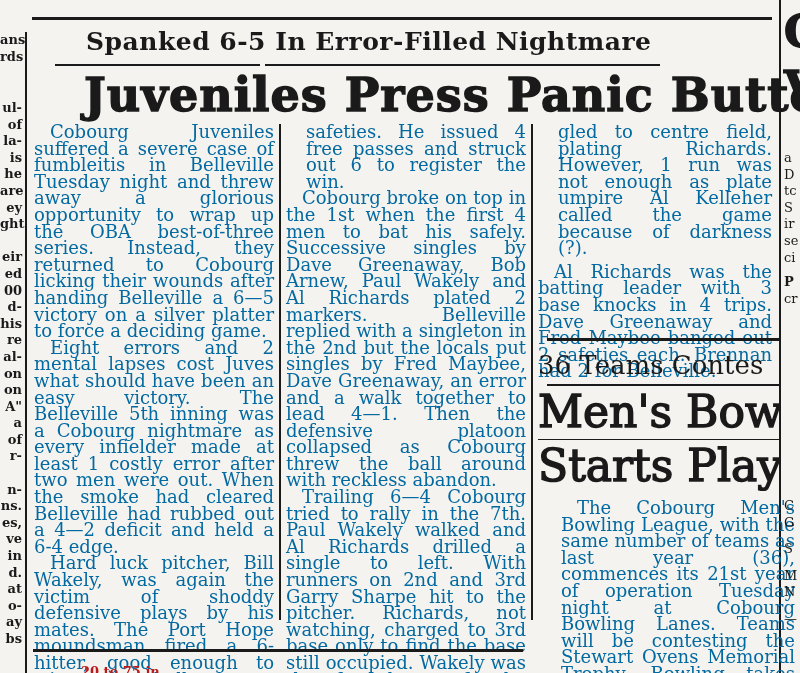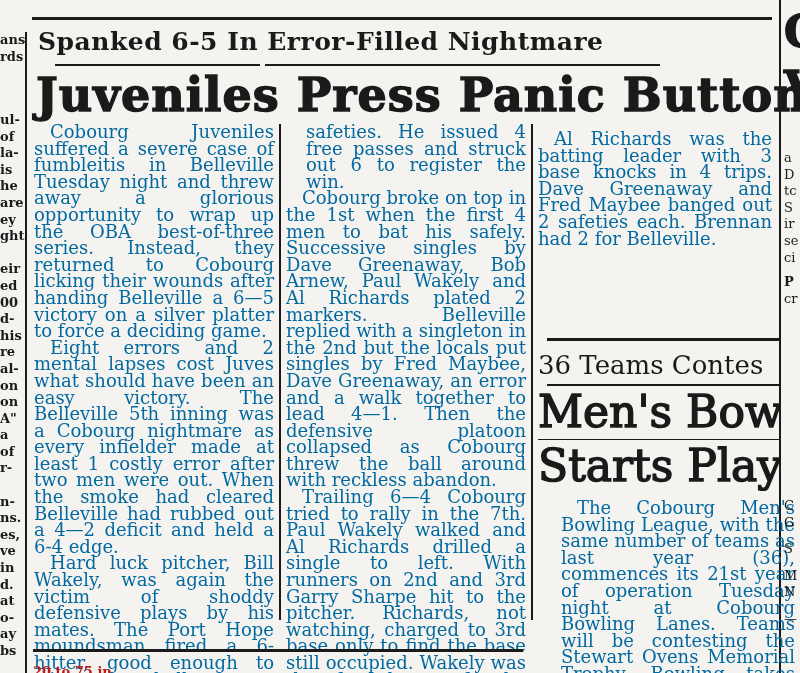--- a/index.html
+++ b/index.html
@@ -1,21 +1,21 @@
 <!DOCTYPE html>
 <html><head>
 <meta charset="utf-8">
 <style>
   html, body { margin:0; padding:0; }
   body {
     width:800px; height:673px; overflow:hidden; position:relative;
     background:#f4f3ef; color:#1a1a1a;
     font-family:"DejaVu Serif", serif;
   }
-  .abs { position:absolute; }
+  .abs { position:absolute;margin-left:48px; }
   .rule { position:absolute; background:#1a1a1a; }
   .vrule { position:absolute; background:#1a1a1a; width:2px; }
   .deck {
     font-family:"DejaVu Serif", serif; font-weight:bold;
     font-size:25px; letter-spacing:0.5px; white-space:nowrap;
   }
   .banner {
     font-family:"DejaVu Serif", serif; font-weight:900;
     font-size:46px; letter-spacing:1px; white-space:nowrap;
     -webkit-text-stroke:1.4px #1a1a1a;
@@ -23,21 +23,21 @@
   .col {
     position:absolute; font-family:"DejaVu Serif", serif;
     font-size:18px; line-height:16.6px; text-align:justify;
     color:#0369a1;
   }
   .col p { margin:0; text-indent:16px; }
   .col p.noindent { text-indent:0;margin-left:20px; }
   .col p.gap { margin-top:7px; }
   .frag {
     position:absolute; font-family:"DejaVu Serif", serif;
-    font-weight:bold; font-size:13px; line-height:16.6px; 
+    font-weight:bold; font-size:13px; line-height:16.6px; text-align:right;
   }
   .fragR {
     position:absolute; font-family:"DejaVu Serif", serif;
     font-size:13px; line-height:16.6px; text-align:left;
   }
   .bigR {
     position:absolute; font-family:"DejaVu Serif", serif; font-weight:900;
     font-size:44px; -webkit-text-stroke:1.5px #1a1a1a;
   }
   .side-head {
@@ -69,20 +69,21 @@
   <p>Hard luck pitcher, Bill Wakely, was again the victim of shoddy defensive plays by his mates. The Port Hope moundsman fired a 6-hitter, good enough to win most ball games, walking 1 and fanning 5. Pat Asseltine twirled the route for the winners and was touched for 10</p>
 </div>
 
 <div class="col" style="left:286px;top:124px;width:240px;">
   <p class="noindent">safeties. He issued 4 free passes and struck out 6 to register the win.</p>
   <p>Cobourg broke on top in the 1st when the first 4 men to bat his safely. Successive singles by Dave Greenaway, Bob Arnew, Paul Wakely and Al Richards plated 2 markers. Belleville replied with a singleton in the 2nd but the locals put singles by Fred Maybee, Dave Greenaway, an error and a walk together to lead 4—1. Then the defensive platoon collapsed as Cobourg threw the ball around with reckless abandon.</p>
   <p>Trailing 6—4 Cobourg tried to rally in the 7th. Paul Wakely walked and Al Richards drilled a single to left. With runners on 2nd and 3rd Garry Sharpe hit to the pitcher. Richards, not watching, charged to 3rd base only to find the base still occupied. Wakely was then forced to try for the plate but he was thrown out. The next batter Fred Maybee sin-</p>
 </div>
 
 <div class="col" style="left:538px;top:124px;width:234px;">
+  <p class="noindent">gled to centre field, plating Richards. However, 1 run was not enough as plate umpire Al Kelleher called the game because of darkness (?).</p>
   <p class="gap">Al Richards was the batting leader with 3 base knocks in 4 trips. Dave Greenaway and Fred Maybee banged out 2 safeties each. Brennan had 2 for Belleville.</p>
 </div>
 
 <div class="rule" style="left:33px;top:649px;width:490px;height:3px;"></div>
 <div class="abs" style="left:33px;top:662px;width:490px;height:11px;overflow:hidden;font-family:'DejaVu Serif',serif;font-weight:bold;font-size:13px;line-height:20px;color:#b91c1c;">
   <span>20 to 75 in ... ... ... ...</span>
 </div>
 
 <div class="rule" style="left:547px;top:338px;width:232px;height:3px;"></div>
 <div class="side-head" style="left:538px;top:350px;width:241px;font-size:26px;">36 Teams Contes</div>
@@ -91,21 +92,21 @@
 <div class="rule" style="left:538px;top:439px;width:241px;height:1px;"></div>
 <div class="side-head" style="left:538px;top:440px;width:241px;font-size:44px;-webkit-text-stroke:1.5px #1a1a1a;">Starts Play</div>
 <div class="col" style="left:561px;top:500px;width:234px;">
   <p>The Cobourg Men's Bowling League, with the same number of teams as last year (36), commences its 21st year of operation Tuesday night at Cobourg Bowling Lanes. Teams will be contesting the Stewart Ovens Memorial Trophy. Bowling takes place every Tuesday and Thursday as usual.</p>
 </div>
 
 <div class="frag" style="left:0;top:32px;width:22px;">
   <div>ans</div>
   <div>rds</div>
 </div>
-<div class="frag" style="left:0;top:112px;width:22px;">
+<div class="frag" style="left:0;top:100px;width:22px;">
   <div>ul-</div>
   <div>of</div>
   <div>la-</div>
   <div>is</div>
   <div>he</div>
   <div>are</div>
   <div>ey</div>
   <div>ght</div>
   <div style="height:16.6px"></div>
   <div>eir</div>

